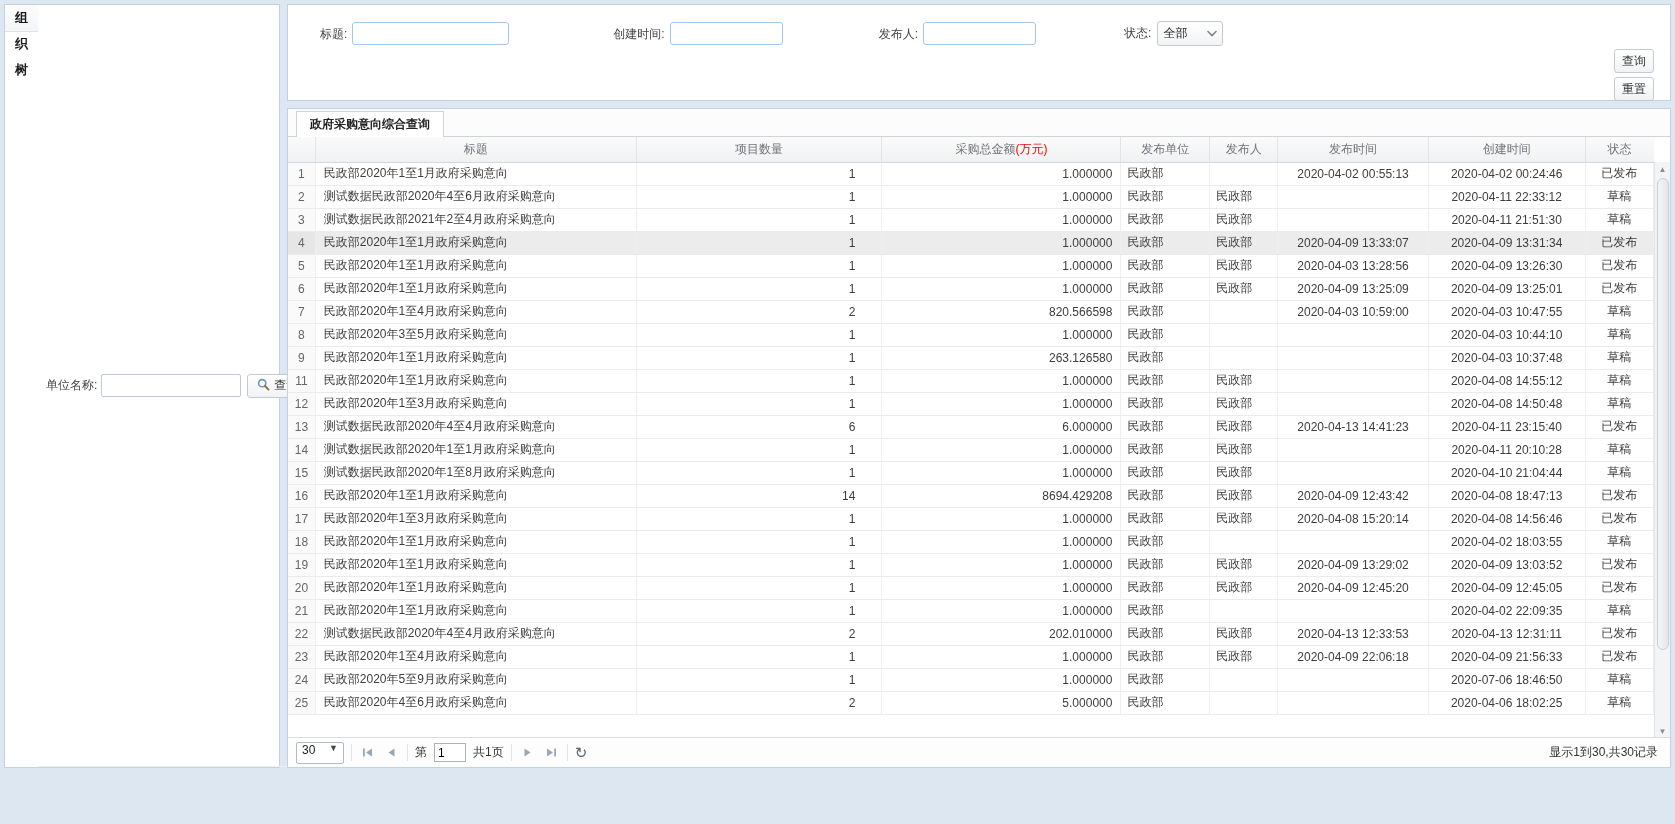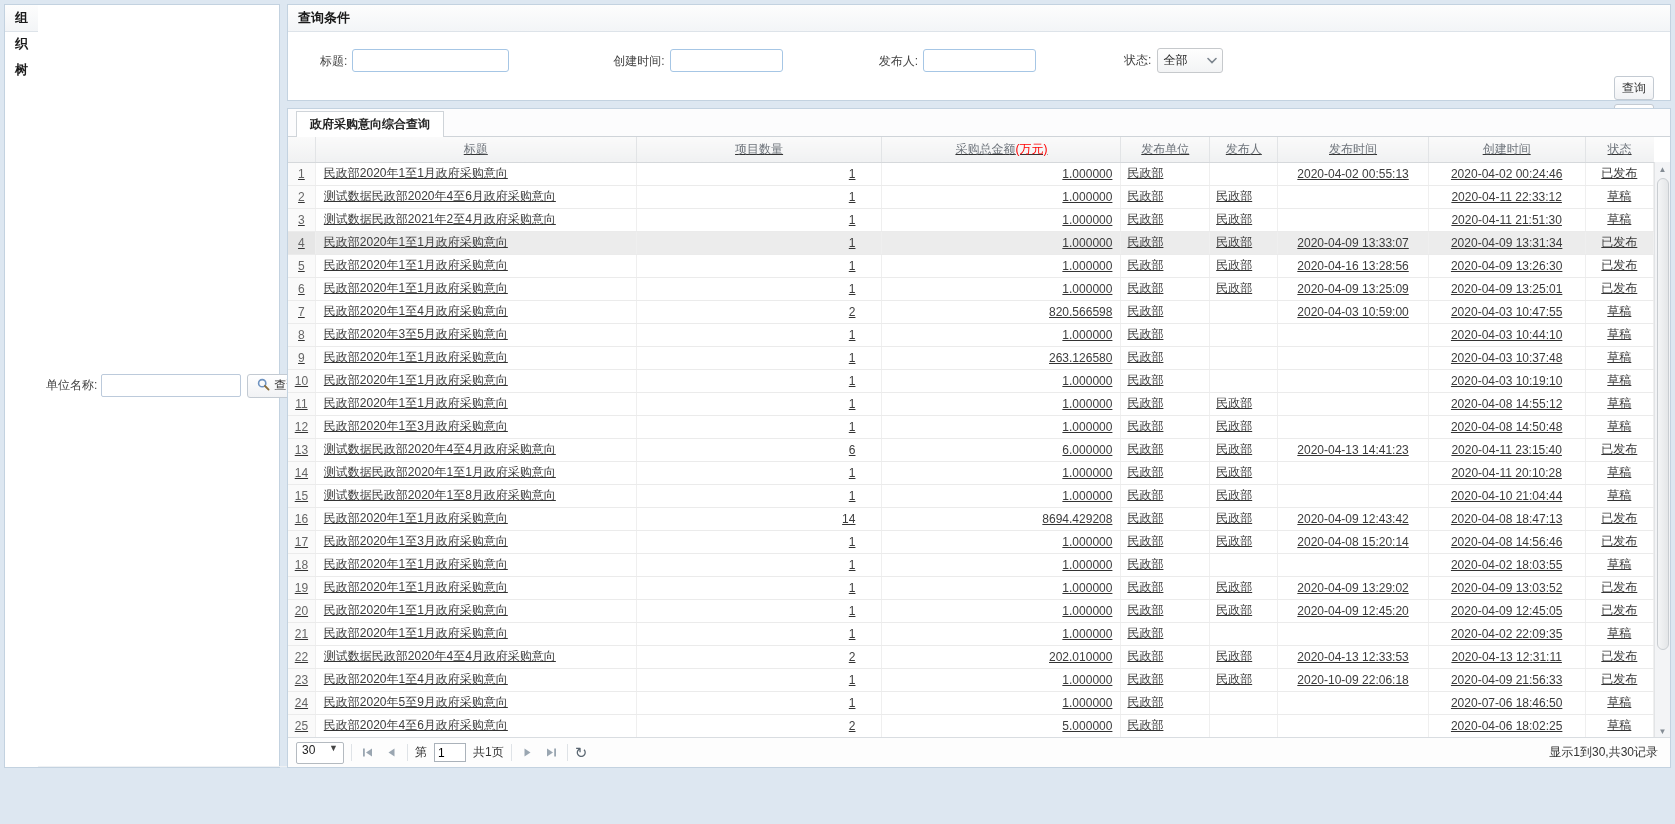--- a/index.html
+++ b/index.html
@@ -81,21 +81,21 @@
     padding: 0 5px; cursor: pointer;
   }
   .select .sel-text { flex: 1; color: #222; }
   .select .chev { color: #7d868f; font-size: 10px; }
   .query-buttons {
     position: absolute; right: 16px; top: 36px; display: flex; flex-direction: column; gap: 4px;
   }
   .query-buttons .btn { margin-left: 0; width: 40px; padding: 0; }
 
   
-  .table-panel { margin-top: 7px; height: 660px; position: relative; overflow: hidden; text-decoration: underline; }
+  .table-panel { margin-top: 7px; height: 660px; position: relative; overflow: hidden; }
   .tab-strip { height: 28px; background: #fcfcfd; border-bottom: 1px solid #cfd4d9; padding-left: 8px; }
   .tab {
     display: inline-block; margin-top: 2px; height: 27px; line-height: 25px; padding: 0 13px;
     background: #fff; border: 1px solid #cfd4d9; border-bottom: 1px solid #fff;
     font-weight: bold; font-size: 12px; color: #222; position: relative; top: 0; cursor: default;
   }
 
   .grid { position: relative; height: 602px; }
   table.grid-table { width: calc(100% - 16px); border-collapse: collapse; table-layout: fixed; }
   .grid-table th {
@@ -179,21 +179,20 @@
         <span class="expander"></span>
         <span class="folder"></span>
         <span class="tree-label">民政部</span>
       </div>
     </div>
   </div>
 
   <div class="main">
 
     <div class="panel query-panel">
-      <div class="panel-header">查询条件</div>
       <div class="query-form">
         <span class="f-title">
           <label>标题:</label><input class="q-input" type="text" value="" style="">
         </span>
         <span class="f-ctime">
           <label>创建时间:</label><input class="q-input" type="text" value="" style="">
         </span>
         <span class="f-pub">
           <label>发布人:</label><input class="q-input" type="text" value="" style="">
         </span>
@@ -291,21 +290,21 @@
     <td class="c-ctime">2020-04-09 13:31:34</td>
     <td class="c-status">已发布</td>
   </tr>
               <tr>
     <td class="c-num">5</td>
     <td class="c-title">民政部2020年1至1月政府采购意向</td>
     <td class="c-count">1</td>
     <td class="c-amount">1.000000</td>
     <td class="c-unit">民政部</td>
     <td class="c-pub">民政部</td>
-    <td class="c-ptime">2020-04-16 13:28:56</td>
+    <td class="c-ptime">2020-04-03 13:28:56</td>
     <td class="c-ctime">2020-04-09 13:26:30</td>
     <td class="c-status">已发布</td>
   </tr>
               <tr>
     <td class="c-num">6</td>
     <td class="c-title">民政部2020年1至1月政府采购意向</td>
     <td class="c-count">1</td>
     <td class="c-amount">1.000000</td>
     <td class="c-unit">民政部</td>
     <td class="c-pub">民政部</td>
@@ -340,31 +339,20 @@
     <td class="c-title">民政部2020年1至1月政府采购意向</td>
     <td class="c-count">1</td>
     <td class="c-amount">263.126580</td>
     <td class="c-unit">民政部</td>
     <td class="c-pub"></td>
     <td class="c-ptime"></td>
     <td class="c-ctime">2020-04-03 10:37:48</td>
     <td class="c-status">草稿</td>
   </tr>
               <tr>
-    <td class="c-num">10</td>
-    <td class="c-title">民政部2020年1至1月政府采购意向</td>
-    <td class="c-count">1</td>
-    <td class="c-amount">1.000000</td>
-    <td class="c-unit">民政部</td>
-    <td class="c-pub"></td>
-    <td class="c-ptime"></td>
-    <td class="c-ctime">2020-04-03 10:19:10</td>
-    <td class="c-status">草稿</td>
-  </tr>
-              <tr>
     <td class="c-num">11</td>
     <td class="c-title">民政部2020年1至1月政府采购意向</td>
     <td class="c-count">1</td>
     <td class="c-amount">1.000000</td>
     <td class="c-unit">民政部</td>
     <td class="c-pub">民政部</td>
     <td class="c-ptime"></td>
     <td class="c-ctime">2020-04-08 14:55:12</td>
     <td class="c-status">草稿</td>
   </tr>
@@ -489,21 +477,21 @@
     <td class="c-ctime">2020-04-13 12:31:11</td>
     <td class="c-status">已发布</td>
   </tr>
               <tr>
     <td class="c-num">23</td>
     <td class="c-title">民政部2020年1至4月政府采购意向</td>
     <td class="c-count">1</td>
     <td class="c-amount">1.000000</td>
     <td class="c-unit">民政部</td>
     <td class="c-pub">民政部</td>
-    <td class="c-ptime">2020-10-09 22:06:18</td>
+    <td class="c-ptime">2020-04-09 22:06:18</td>
     <td class="c-ctime">2020-04-09 21:56:33</td>
     <td class="c-status">已发布</td>
   </tr>
               <tr>
     <td class="c-num">24</td>
     <td class="c-title">民政部2020年5至9月政府采购意向</td>
     <td class="c-count">1</td>
     <td class="c-amount">1.000000</td>
     <td class="c-unit">民政部</td>
     <td class="c-pub"></td>

